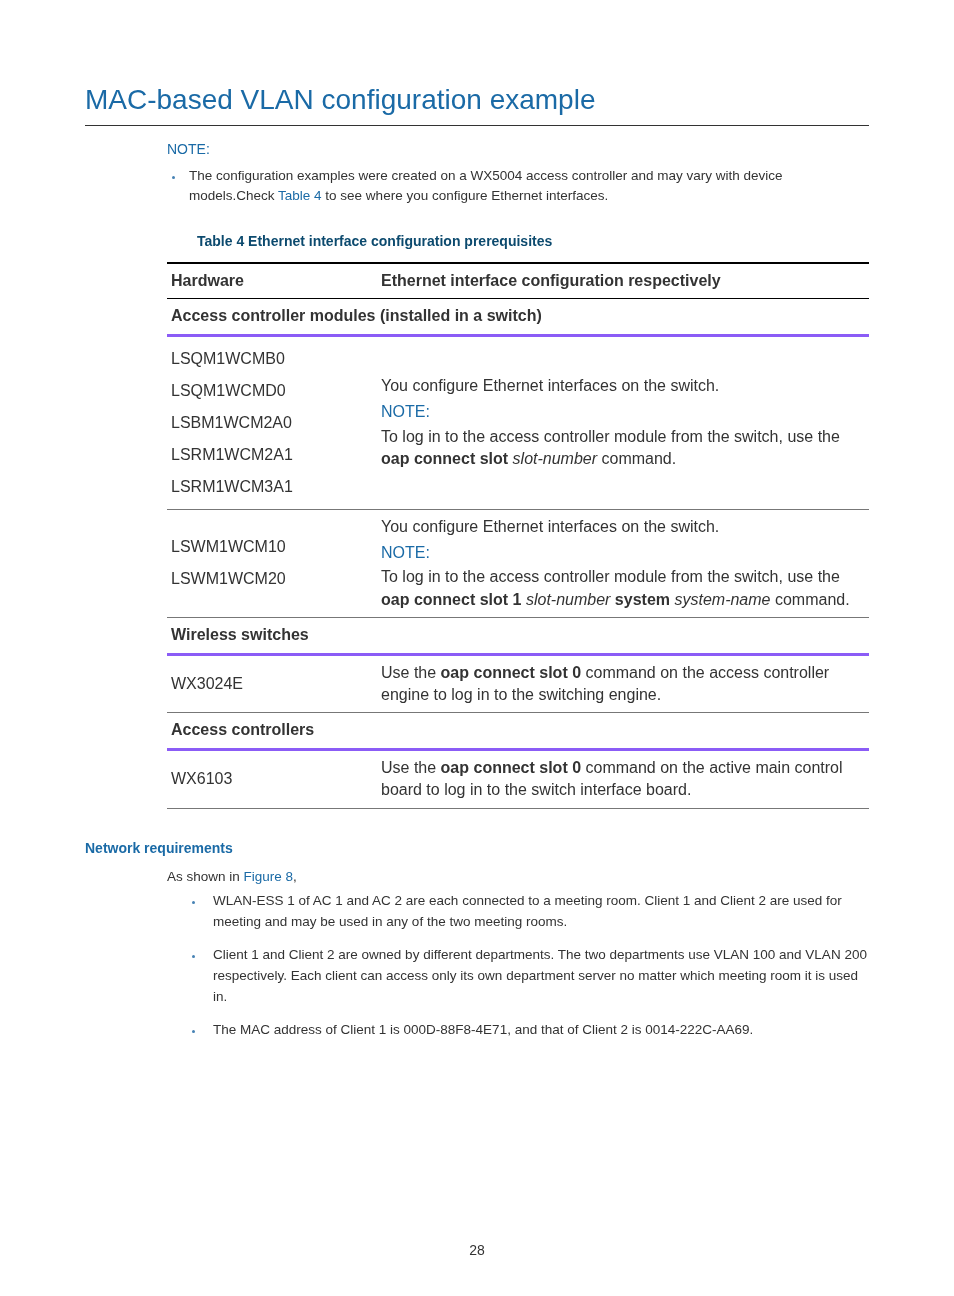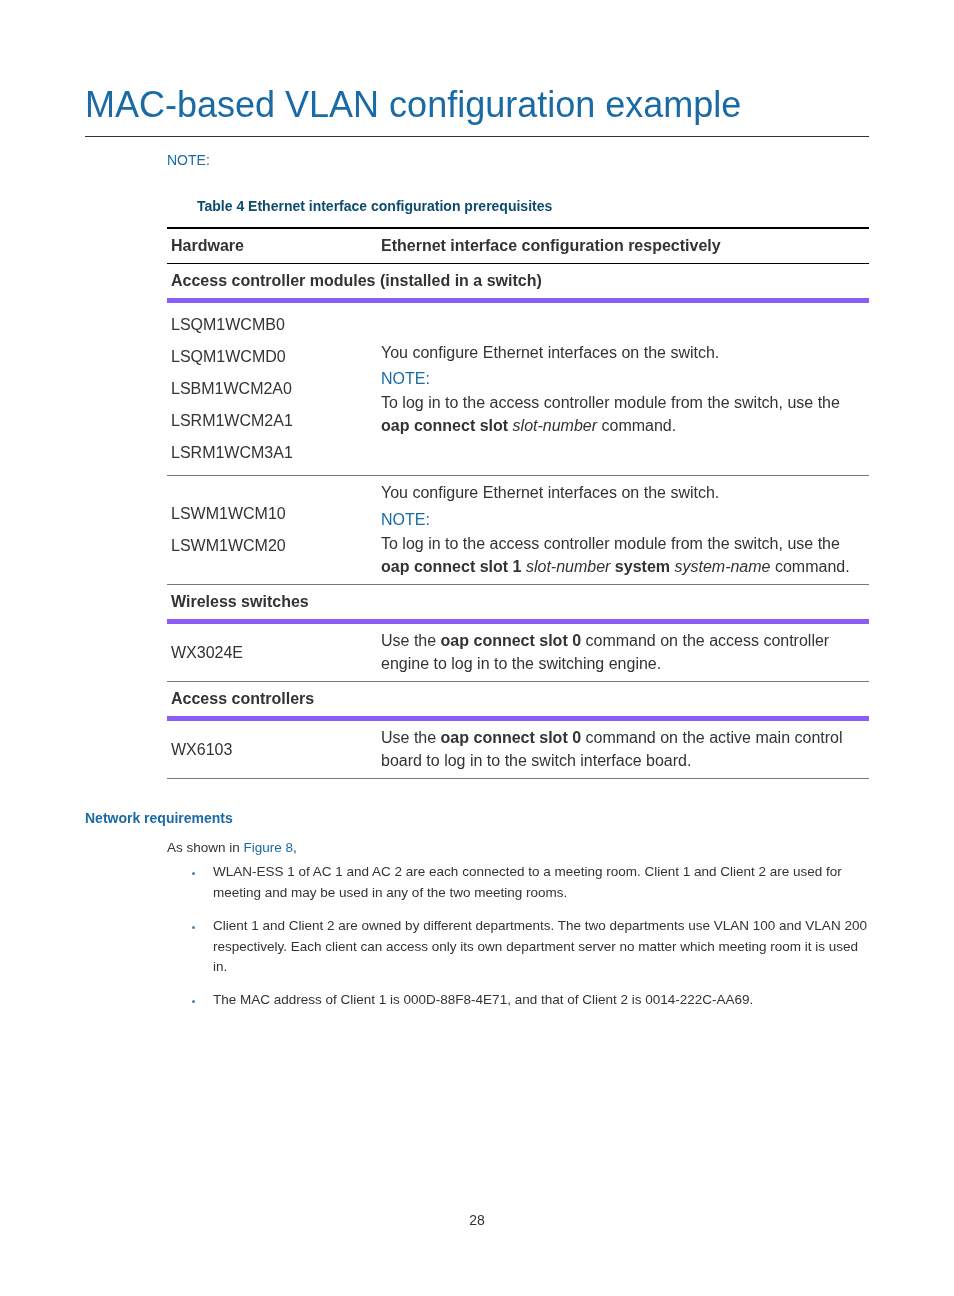--- a/index.html
+++ b/index.html
@@ -9,21 +9,21 @@
     margin: 0;
     padding: 80px 85px 40px 85px;
     width: 954px;
     box-sizing: border-box;
     line-height: 1.4;
   }
   h1 {
     font-family: "Arial Narrow", Arial, sans-serif;
     font-weight: normal;
     color: #1a6aa6;
-    font-size: 36px;
+    font-size: 28px;
     margin: 0 0 6px 0;
     letter-spacing: 0px;
   }
   .h1-rule {
     border: none;
     border-top: 1.5px solid #333;
     margin: 0 0 14px 0;
   }
   .note-block {
     margin-left: 82px;
@@ -67,21 +67,21 @@
     padding: 6px 8px 6px 4px;
     vertical-align: middle;
   }
   .col-hw { width: 210px; }
   thead tr th {
     border-top: 2px solid #000;
     border-bottom: 1px solid #000;
     font-weight: bold;
   }
   .section-row td {
-    border-bottom: 5px solid #8b5cf6;
+    border-bottom: 3px solid #8b5cf6;
     font-weight: bold;
   }
   .body-row td {
     border-bottom: 1px solid #777;
   }
   .hw-list { line-height: 2.0; }
   .inline-note { color: #1a6aa6; display:block; margin: 4px 0 2px 0;}
   .bold { font-weight: bold; }
   .italic { font-style: italic; }
   .tbl-bottom td { border-bottom: 2px solid #000; }
@@ -113,20 +113,25 @@
   }
 </style>
 </head>
 <body>
 
 <h1>MAC-based VLAN configuration example</h1>
 <hr class="h1-rule">
 
 <div class="note-block">
   <div class="note-label">NOTE:</div>
+  <ul class="bullet-list">
+    <li>
+      <span>The configuration examples were created on a WX5004 access controller and may vary with device models.Check </span><span class="link">Table 4</span><span> to see where you configure Ethernet interfaces.</span>
+    </li>
+  </ul>
 </div>
 
 <div class="table-caption">Table 4 Ethernet interface configuration prerequisites</div>
 
 <table>
   <colgroup>
       <col class="col-hw">
       <col>
     </colgroup>
   <thead>

